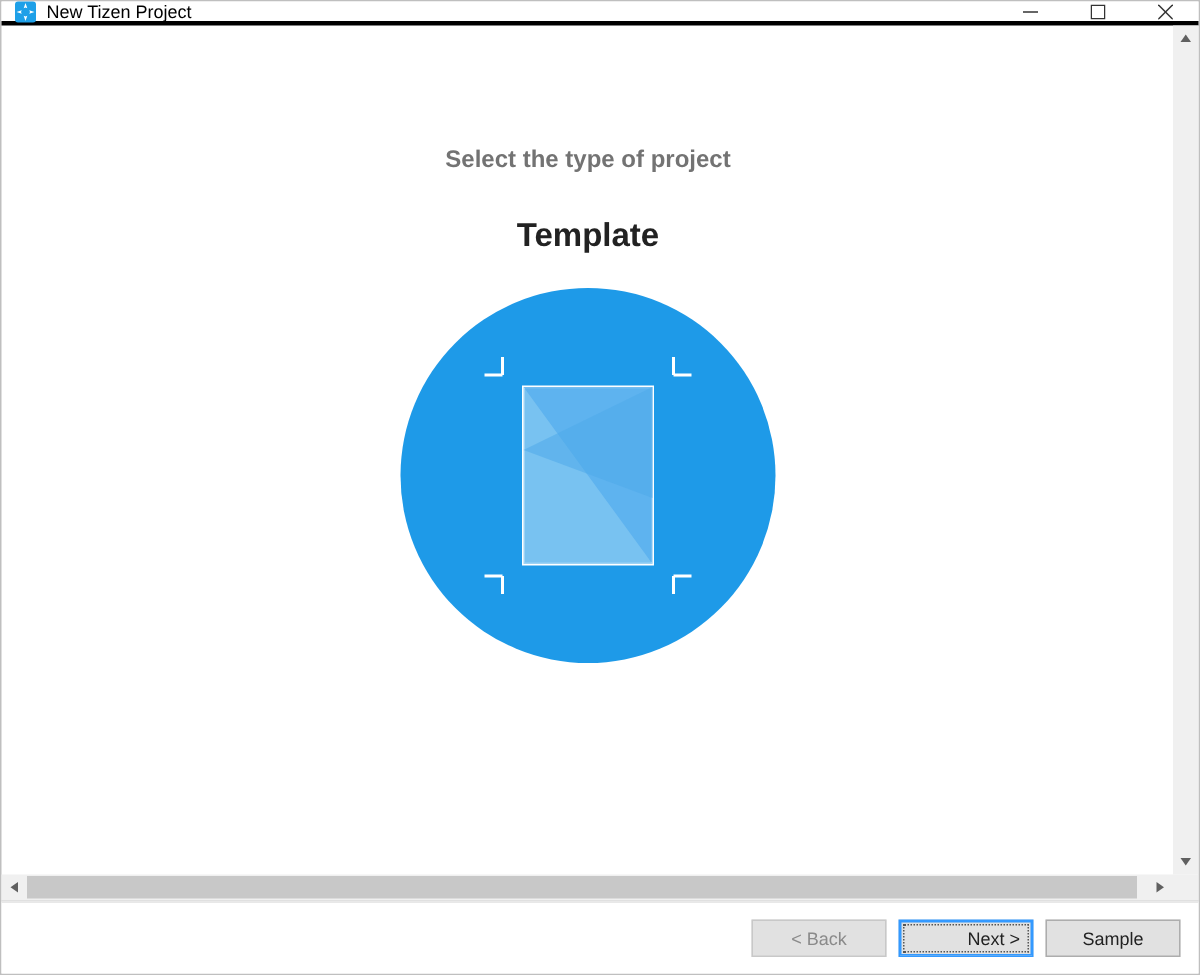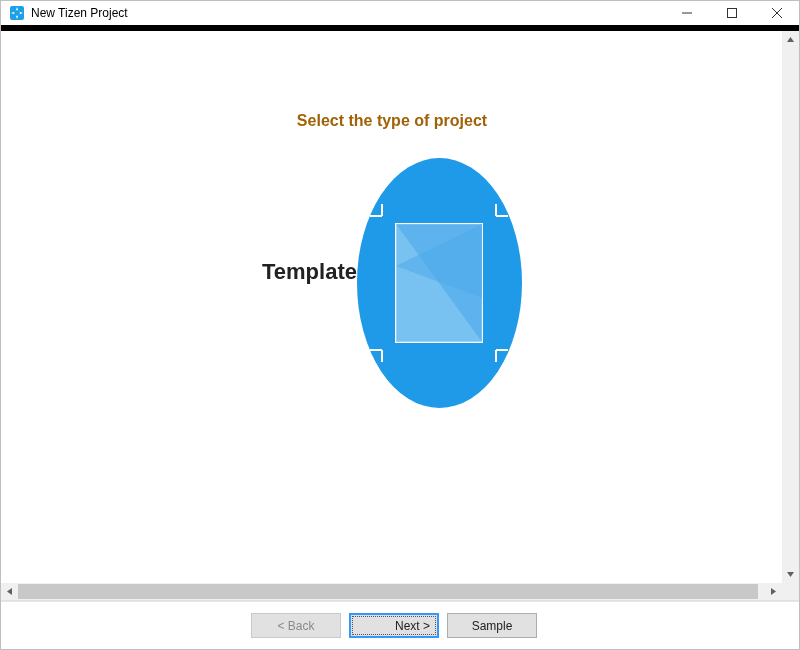--- a/index.html
+++ b/index.html
@@ -11,24 +11,24 @@
     overflow: hidden;
   }
   .window {
     width: 800px; height: 650px;
     border: 1px solid #bfbfbf;
     display: flex; flex-direction: column;
     background: #fff;
   }
   
   .titlebar {
-    height: 30px;
+    height: 16px;
     display: flex; align-items: center;
     background: #fff;
-    border-bottom: 6px solid #000000;
+    border-bottom: 3px solid #000000;
   }
   .titlebar .app-icon {
     width: 16px; height: 16px;
     margin: 0 6px 0 8px;
     display: flex; align-items: center; justify-content: center;
   }
   .titlebar .title {
     font-size: 12px; color: #000;
   }
   .titlebar .spacer { flex: 1; }
@@ -89,31 +89,31 @@
     right: 0; bottom: 0;
     width: 17px; height: 17px;
     background: #f0f0f0;
   }
 
   
   .heading {
     text-align: center;
     font-size: 16px;
     font-weight: 700;
-    color: #a16207;
+    color: #737373;
     margin-top: 80px;
   }
   .options {
     display: flex;
     justify-content: center;
     gap: 120px;
     margin-top: 28px;
   }
   .option {
-    display: flex; align-items: center;
+    display: flex; flex-direction: column; align-items: center;
     width: 260px;
   }
   .option-title {
     font-size: 22px;
     font-weight: 700;
     color: #222;
     margin-bottom: 22px;
   }
   .circle {
     width: 250px; height: 250px;
@@ -121,21 +121,21 @@
     display: flex; align-items: center; justify-content: center;
   }
   .circle.blue { background: #1e9ae8; }
   .circle.white { background: #fff; }
 
   
   .footer {
     height: 48px;
     display: flex;
     align-items: center;
-    justify-content: center;
+    justify-content: flex-end;
     padding-right: 12px;
     gap: 8px;
     background: #fff;
     border-top: 1px solid #e8e8e8;
   }
   .btn {
     width: 90px; height: 25px;
     font-size: 12px;
     background: #e1e1e1;
     border: 1px solid #adadad;

